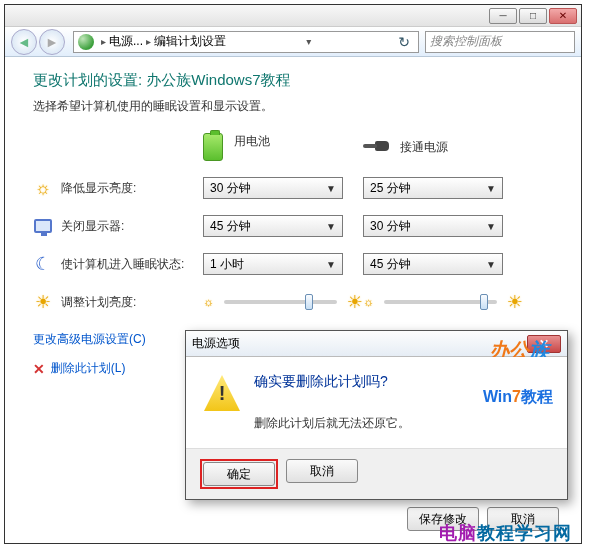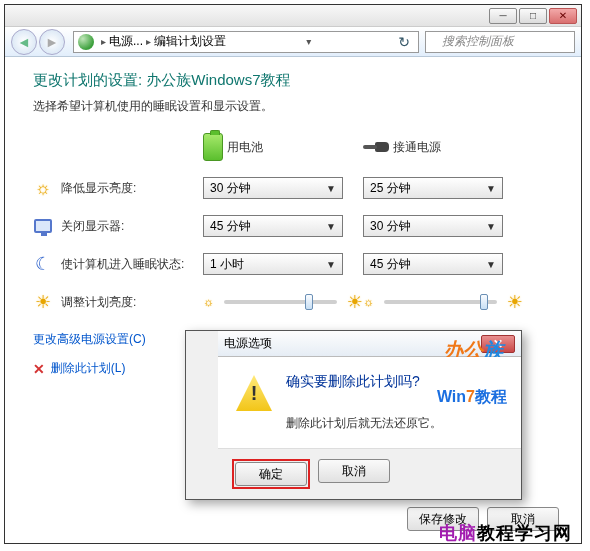--- a/index.html
+++ b/index.html
@@ -78,21 +78,21 @@
 .addr .refresh {
   margin-left: auto;
   color:#356; font-size:14px;
   padding:0 4px;
 }
 .search {
   width: 150px; height: 22px;
   border: 1px solid #999;
   background: #fff;
   margin-right: 6px;
-  padding: 0 16px;
+  padding: 0 4px;
   color:#888;
   font-style: italic;
   display:flex; align-items:center;
 }
 .content {
   padding: 14px 28px;
 }
 .heading {
   color: #0f766e;
   font-size: 15px;
@@ -103,21 +103,21 @@
   font-size: 12px;
   margin-bottom: 18px;
 }
 .cols {
   display: grid;
   grid-template-columns: 170px 160px 160px;
   align-items: center;
   row-gap: 16px;
   margin-bottom: 18px;
 }
-.colhead { display:flex; align-items:center; gap:4px; font-size:12px; color:#333; }
+.colhead { display:flex; gap:11px; font-size:12px; color:#333; }
 .battery-icon {
   width:20px; height:28px;
   background: linear-gradient(#a6e96b,#5bbf2e);
   border:1px solid #4a9723;
   border-radius:3px;
   position:relative;
 }
 .battery-icon::before {
   content:''; position:absolute; top:-4px; left:6px; width:8px; height:4px;
   background:#5bbf2e; border:1px solid #4a9723; border-bottom:none; border-radius:2px 2px 0 0;
@@ -174,25 +174,24 @@
   background: linear-gradient(#fafafa,#e1e1e1);
   border-radius:3px;
   display:flex; align-items:center; justify-content:center;
   font-size:12px;
   padding: 0 10px;
 }
 
 .dialog {
   position:absolute;
   left: 185px; top: 330px;
-  width: 337px;
+  width: 383px;
   border:1px solid #555;
   background:#f0f0f0;
   box-shadow: 4px 4px 10px rgba(0,0,0,0.35);
-  padding-left: 32px;
 }
 .dialog .dtitle {
   height:26px;
   background: linear-gradient(#fdfdfd,#e6edf5);
   border-bottom:1px solid #bbb;
   display:flex; align-items:center; justify-content:space-between;
   padding:0 6px;
   font-size:12px;
 }
 .dclose {
@@ -240,21 +239,21 @@
 }
 .okbox { border:2px solid #d22; padding:1px; }
 .bottom-watermark {
   position:absolute;
   right: 18px; bottom: 6px;
   font-size: 18px;
   font-weight: bold;
   letter-spacing: 1px;
 }
 .bottom-watermark .red { color:#a21caf; }
-.bottom-watermark .blue { color:#000000; }
+.bottom-watermark .blue { color:#0369a1; }
 </style>
 </head>
 <body>
 
 <div class="window">
   <div class="titlebar">
     <div class="win-btn">─</div>
     <div class="win-btn">□</div>
     <div class="win-btn close">✕</div>
   </div>

